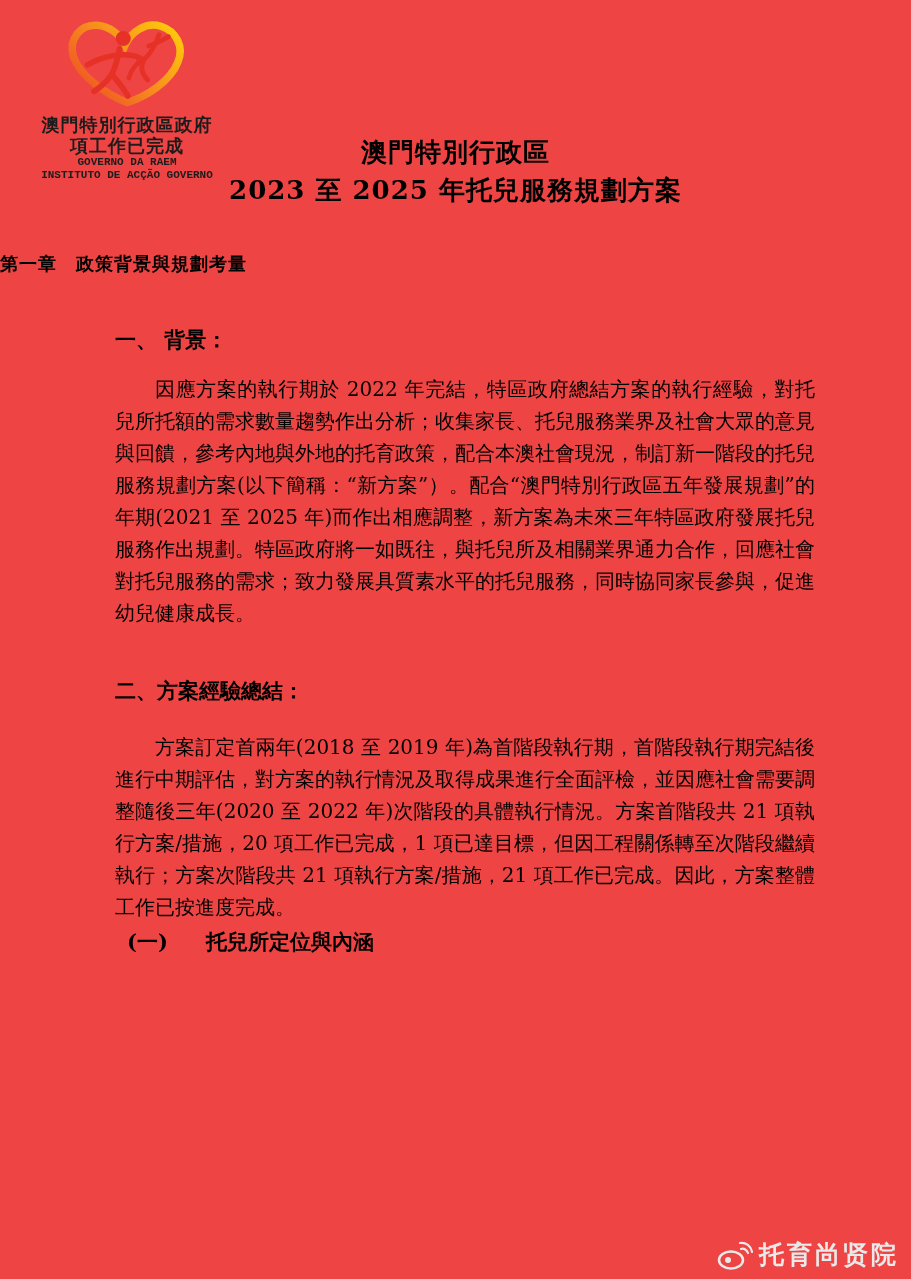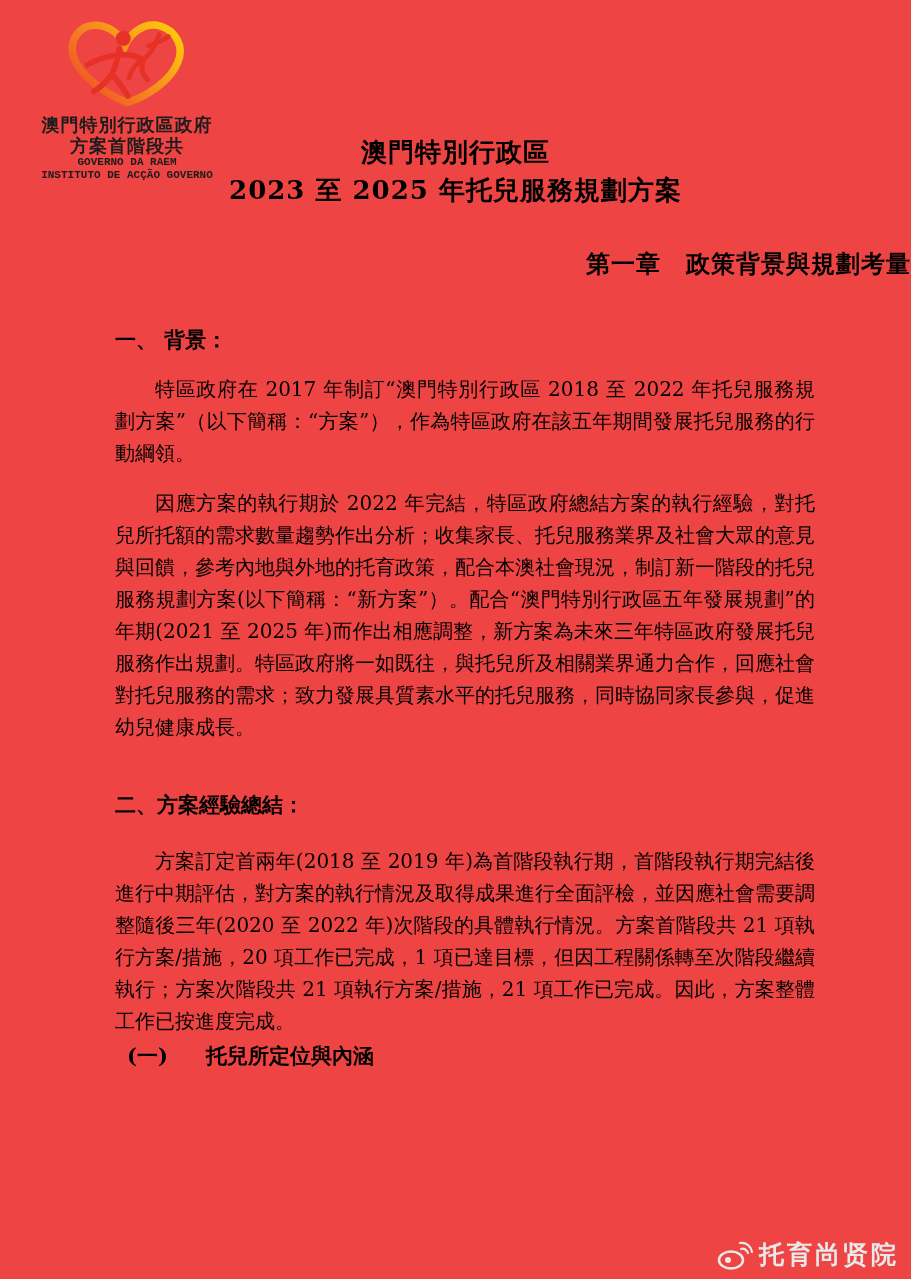--- a/index.html
+++ b/index.html
@@ -45,23 +45,23 @@
   .title-block {
     padding-top: 133px;
     text-align: center;
     font-weight: 700;
     font-size: 26px;
     line-height: 38px;
     letter-spacing: 1px;
   }
   .chapter {
     margin: 38px 0 0 0;
-    text-align: right;
+    text-align: left;
     font-weight: 700;
-    font-size: 24px;
+    font-size: 18px;
     line-height: 34px;
     letter-spacing: 1px;
   }
 
   
   .content {
     margin-left: 115px;
     width: 700px;
     font-size: 20px;
     text-align: justify;
@@ -130,36 +130,35 @@
 
         <path d="M104,22 C100,33 96,42 88,48" stroke-width="5"></path>
         <path d="M93,34 C101,31 108,28 114,24" stroke-width="5"></path>
         <path d="M88,48 C84,56 86,64 92,70" stroke-width="5"></path>
         <path d="M88,48 C80,52 74,60 72,68" stroke-width="5"></path>
       </g>
       <circle cx="66" cy="26" r="8" fill="#e63226"></circle>
       <circle cx="83" cy="47" r="3.5" fill="#e63226"></circle>
     </svg>
     <div class="org-cn">澳門特別行政區政府</div>
-    <div class="org-cn">方案首階段共</div>
+    <div class="org-cn">項工作已完成</div>
     <div class="org-pt">GOVERNO DA RAEM</div>
     <div class="org-pt">INSTITUTO DE ACÇÃO GOVERNO</div>
   </div>
 
   <div class="title-block">
     <div>澳門特別行政區</div>
     <div>2023 至 2025 年托兒服務規劃方案</div>
   </div>
 
   <div class="chapter">第一章　政策背景與規劃考量</div>
 
   <div class="content">
 
     <h3 class="sec-heading sec1">一、 背景：</h3>
-    <p class="para">特區政府在 2017 年制訂“澳門特別行政區 2018 至 2022 年托兒服務規劃方案”（以下簡稱：“方案”），作為特區政府在該五年期間發展托兒服務的行動綱領。</p>
     <p class="para">因應方案的執行期於 2022 年完結，特區政府總結方案的執行經驗，對托兒所托額的需求數量趨勢作出分析；收集家長、托兒服務業界及社會大眾的意見與回饋，參考內地與外地的托育政策，配合本澳社會現況，制訂新一階段的托兒服務規劃方案(以下簡稱：“新方案”）。配合“澳門特別行政區五年發展規劃”的年期(2021 至 2025 年)而作出相應調整，新方案為未來三年特區政府發展托兒服務作出規劃。特區政府將一如既往，與托兒所及相關業界通力合作，回應社會對托兒服務的需求；致力發展具質素水平的托兒服務，同時協同家長參與，促進幼兒健康成長。</p>
 
     <h3 class="sec-heading sec2">二、方案經驗總結：</h3>
     <p class="para tight">方案訂定首兩年(2018 至 2019 年)為首階段執行期，首階段執行期完結後進行中期評估，對方案的執行情況及取得成果進行全面評檢，並因應社會需要調整隨後三年(2020 至 2022 年)次階段的具體執行情況。方案首階段共 21 項執行方案/措施，20 項工作已完成，1 項已達目標，但因工程關係轉至次階段繼續執行；方案次階段共 21 項執行方案/措施，21 項工作已完成。因此，方案整體工作已按進度完成。</p>
 
     <h3 class="sec-heading subsec">
       <span class="subsec-num">(一)</span><span>托兒所定位與內涵</span>
     </h3>
 
   </div>

